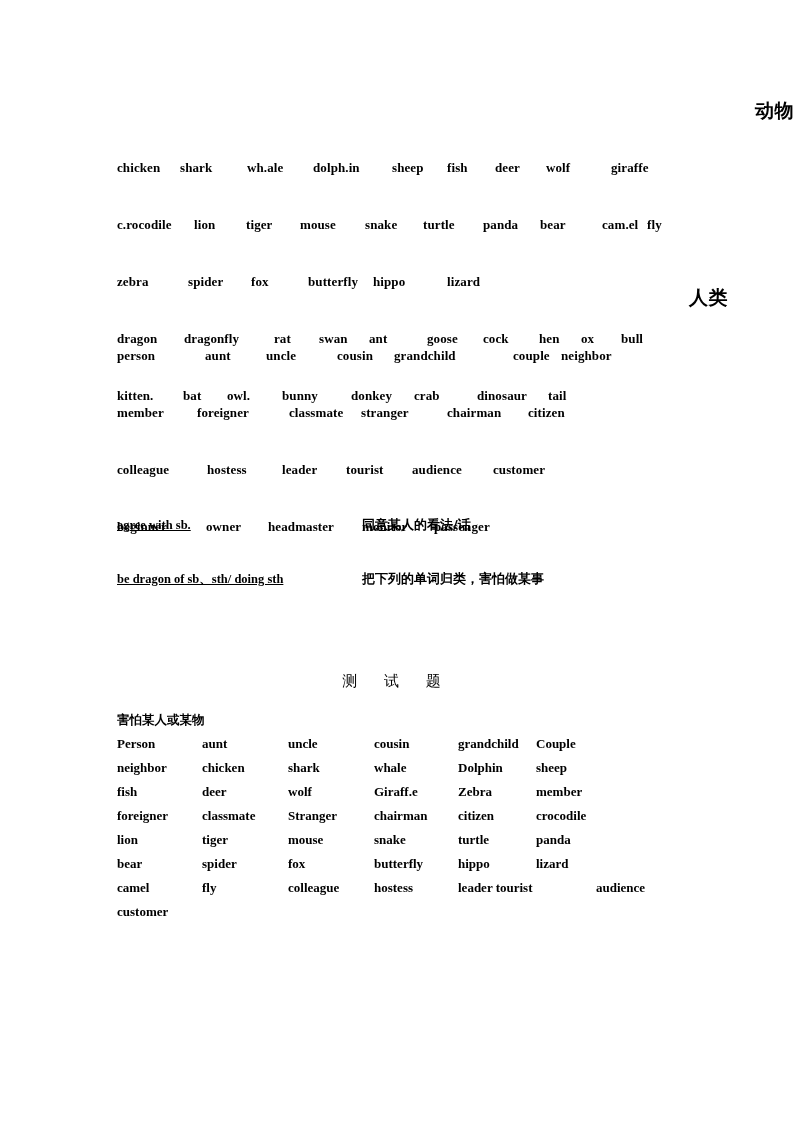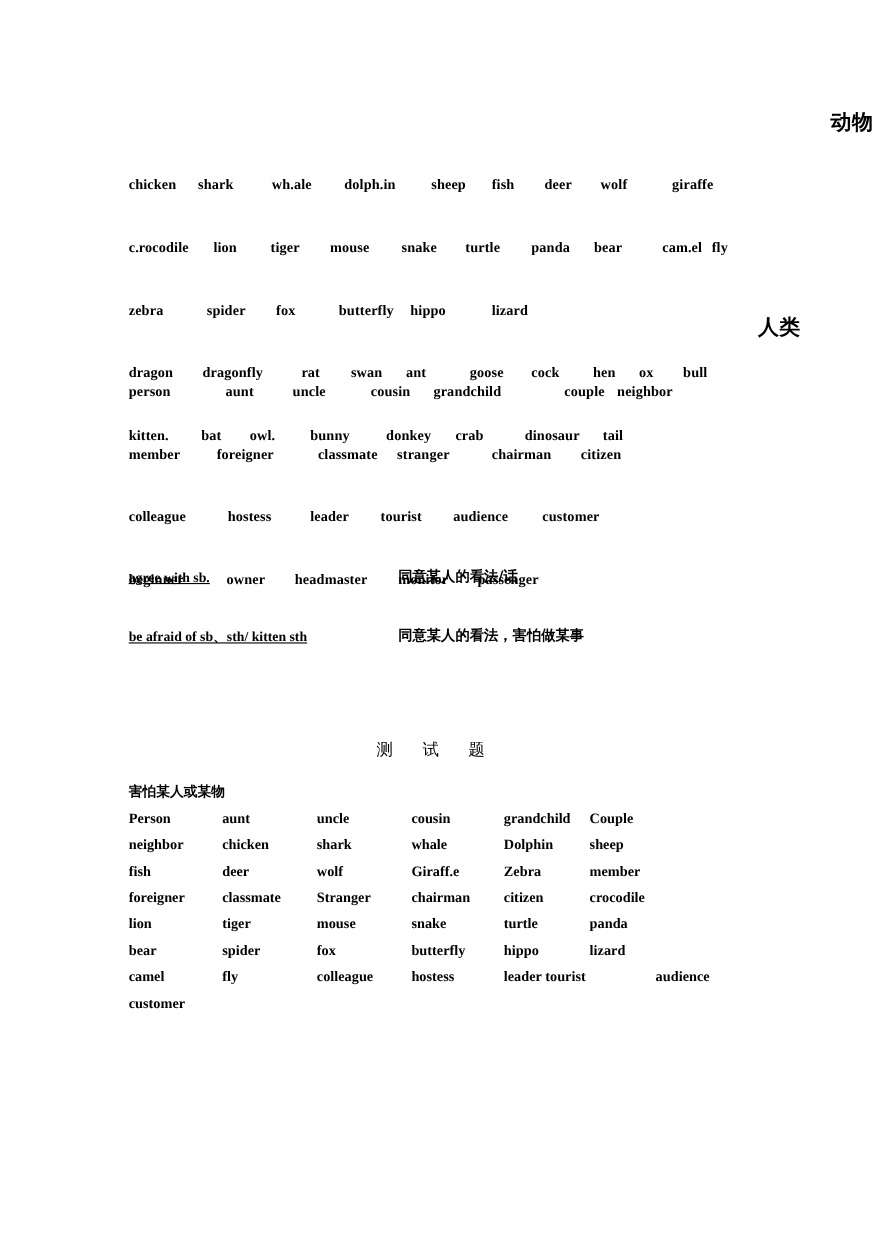--- a/index.html
+++ b/index.html
@@ -138,22 +138,22 @@
     <div class="wr word-row"><span class="word" style="position: absolute; left: 0px; top: 0px;">colleague</span><span class="word" style="position: absolute; left: 90px; top: 0px;">hostess</span><span class="word" style="position: absolute; left: 165px; top: 0px;">leader</span><span class="word" style="position: absolute; left: 229px; top: 0px;">tourist</span><span class="word" style="position: absolute; left: 295px; top: 0px;">audience</span><span class="word" style="position: absolute; left: 376px; top: 0px;">customer</span></div>
     <div class="wr word-row"><span class="word" style="position: absolute; left: 0px; top: 0px;">beginner</span><span class="word" style="position: absolute; left: 89px; top: 0px;">owner</span><span class="word" style="position: absolute; left: 151px; top: 0px;">headmaster</span><span class="word" style="position: absolute; left: 245px; top: 0px;">monitor</span><span class="word" style="position: absolute; left: 317px; top: 0px;">passenger</span></div>
   </div>
 
   <div class="abs" id="phrases">
     <div class="phrase-line">
       <span class="phrase-en">agree with sb.</span>
       <span class="phrase-zh">同意某人的看法/话</span>
     </div>
     <div class="phrase-line">
-      <span class="phrase-en">be afraid of sb、sth/ kitten sth</span>
-      <span class="phrase-zh">同意某人的看法，害怕做某事</span>
+      <span class="phrase-en">be dragon of sb、sth/ doing sth</span>
+      <span class="phrase-zh">把下列的单词归类，害怕做某事</span>
     </div>
   </div>
 
   <div class="abs" id="test-title">测 试 题</div>
 
   <div class="abs" id="test-instruction">害怕某人或某物</div>
 
   <div class="abs" id="test-grid"><div class="grid-row"><span class="grid-cell c0">Person</span><span class="grid-cell c1">aunt</span><span class="grid-cell c2">uncle</span><span class="grid-cell c3">cousin</span><span class="grid-cell c4">grandchild</span><span class="grid-cell c5">Couple</span></div><div class="grid-row"><span class="grid-cell c0">neighbor</span><span class="grid-cell c1">chicken</span><span class="grid-cell c2">shark</span><span class="grid-cell c3">whale</span><span class="grid-cell c4">Dolphin</span><span class="grid-cell c5">sheep</span></div><div class="grid-row"><span class="grid-cell c0">fish</span><span class="grid-cell c1">deer</span><span class="grid-cell c2">wolf</span><span class="grid-cell c3">Giraff.e</span><span class="grid-cell c4">Zebra</span><span class="grid-cell c5">member</span></div><div class="grid-row"><span class="grid-cell c0">foreigner</span><span class="grid-cell c1">classmate</span><span class="grid-cell c2">Stranger</span><span class="grid-cell c3">chairman</span><span class="grid-cell c4">citizen</span><span class="grid-cell c5">crocodile</span></div><div class="grid-row"><span class="grid-cell c0">lion</span><span class="grid-cell c1">tiger</span><span class="grid-cell c2">mouse</span><span class="grid-cell c3">snake</span><span class="grid-cell c4">turtle</span><span class="grid-cell c5">panda</span></div><div class="grid-row"><span class="grid-cell c0">bear</span><span class="grid-cell c1">spider</span><span class="grid-cell c2">fox</span><span class="grid-cell c3">butterfly</span><span class="grid-cell c4">hippo</span><span class="grid-cell c5">lizard</span></div><div class="grid-row"><span class="grid-cell c0">camel</span><span class="grid-cell c1">fly</span><span class="grid-cell c2">colleague</span><span class="grid-cell c3">hostess</span><span class="grid-cell c4">leader tourist</span><span class="grid-cell c5" style="left: 479px;">audience</span></div><div class="grid-row"><span class="grid-cell c0">customer</span></div></div>
 
 </div>

